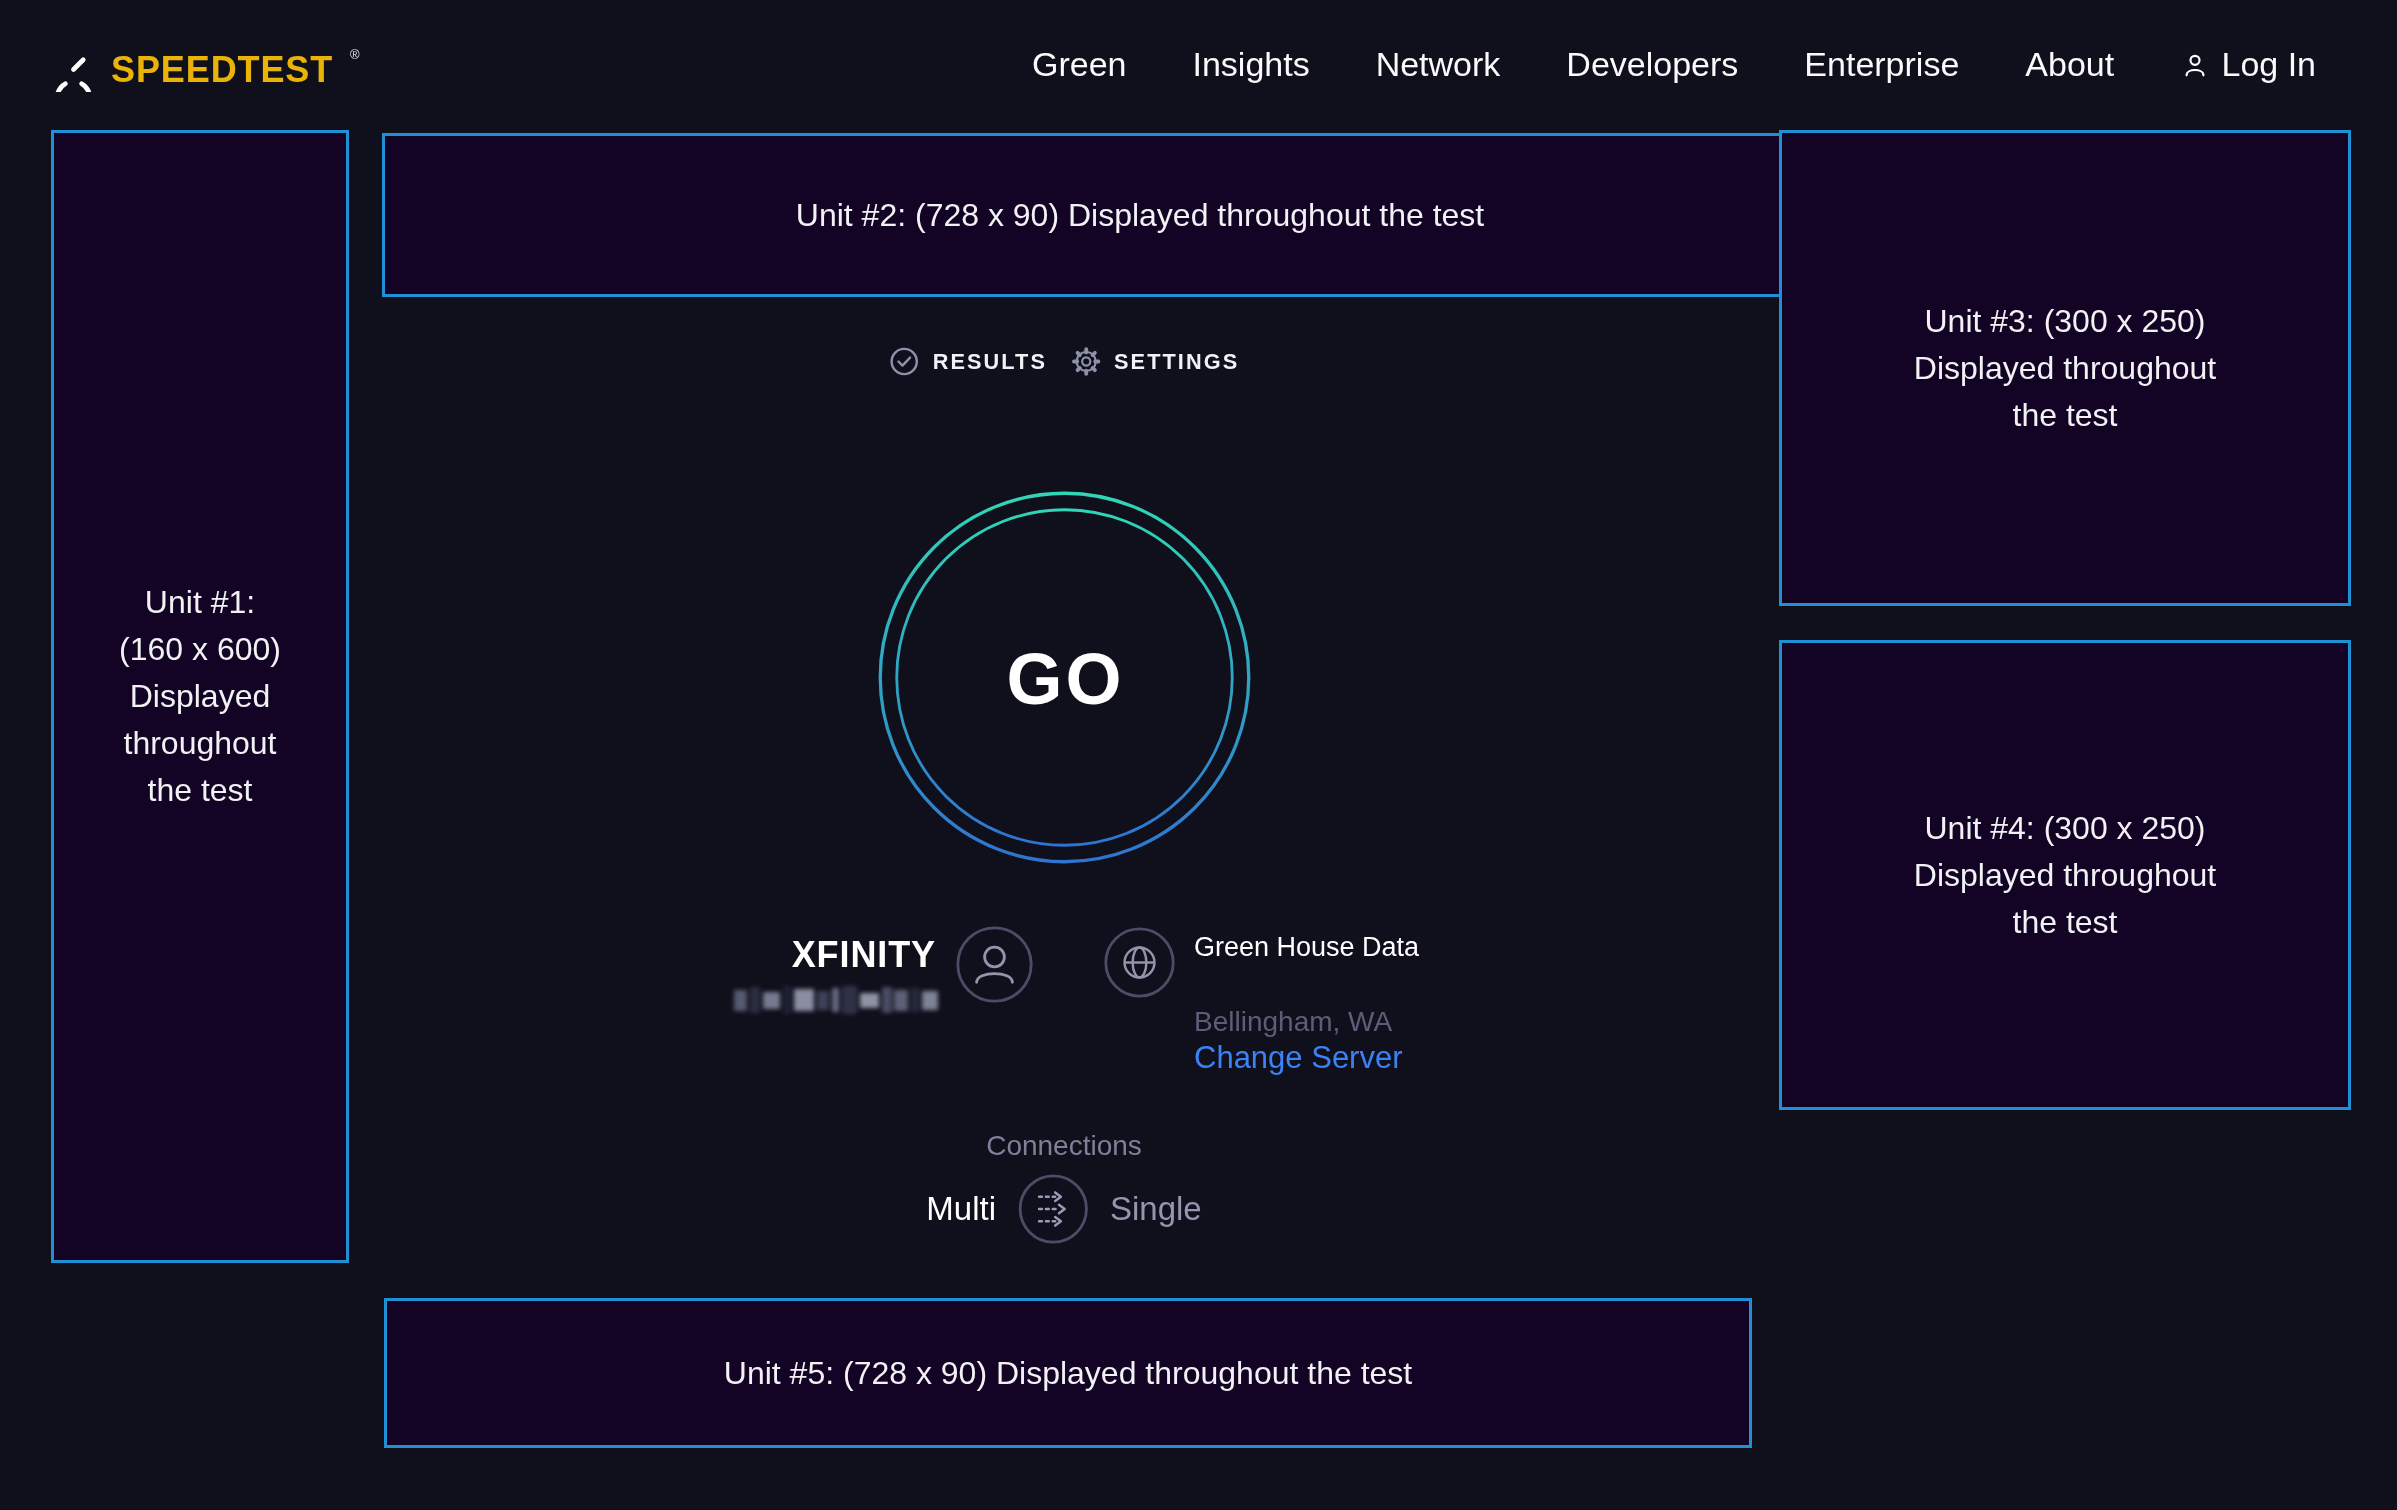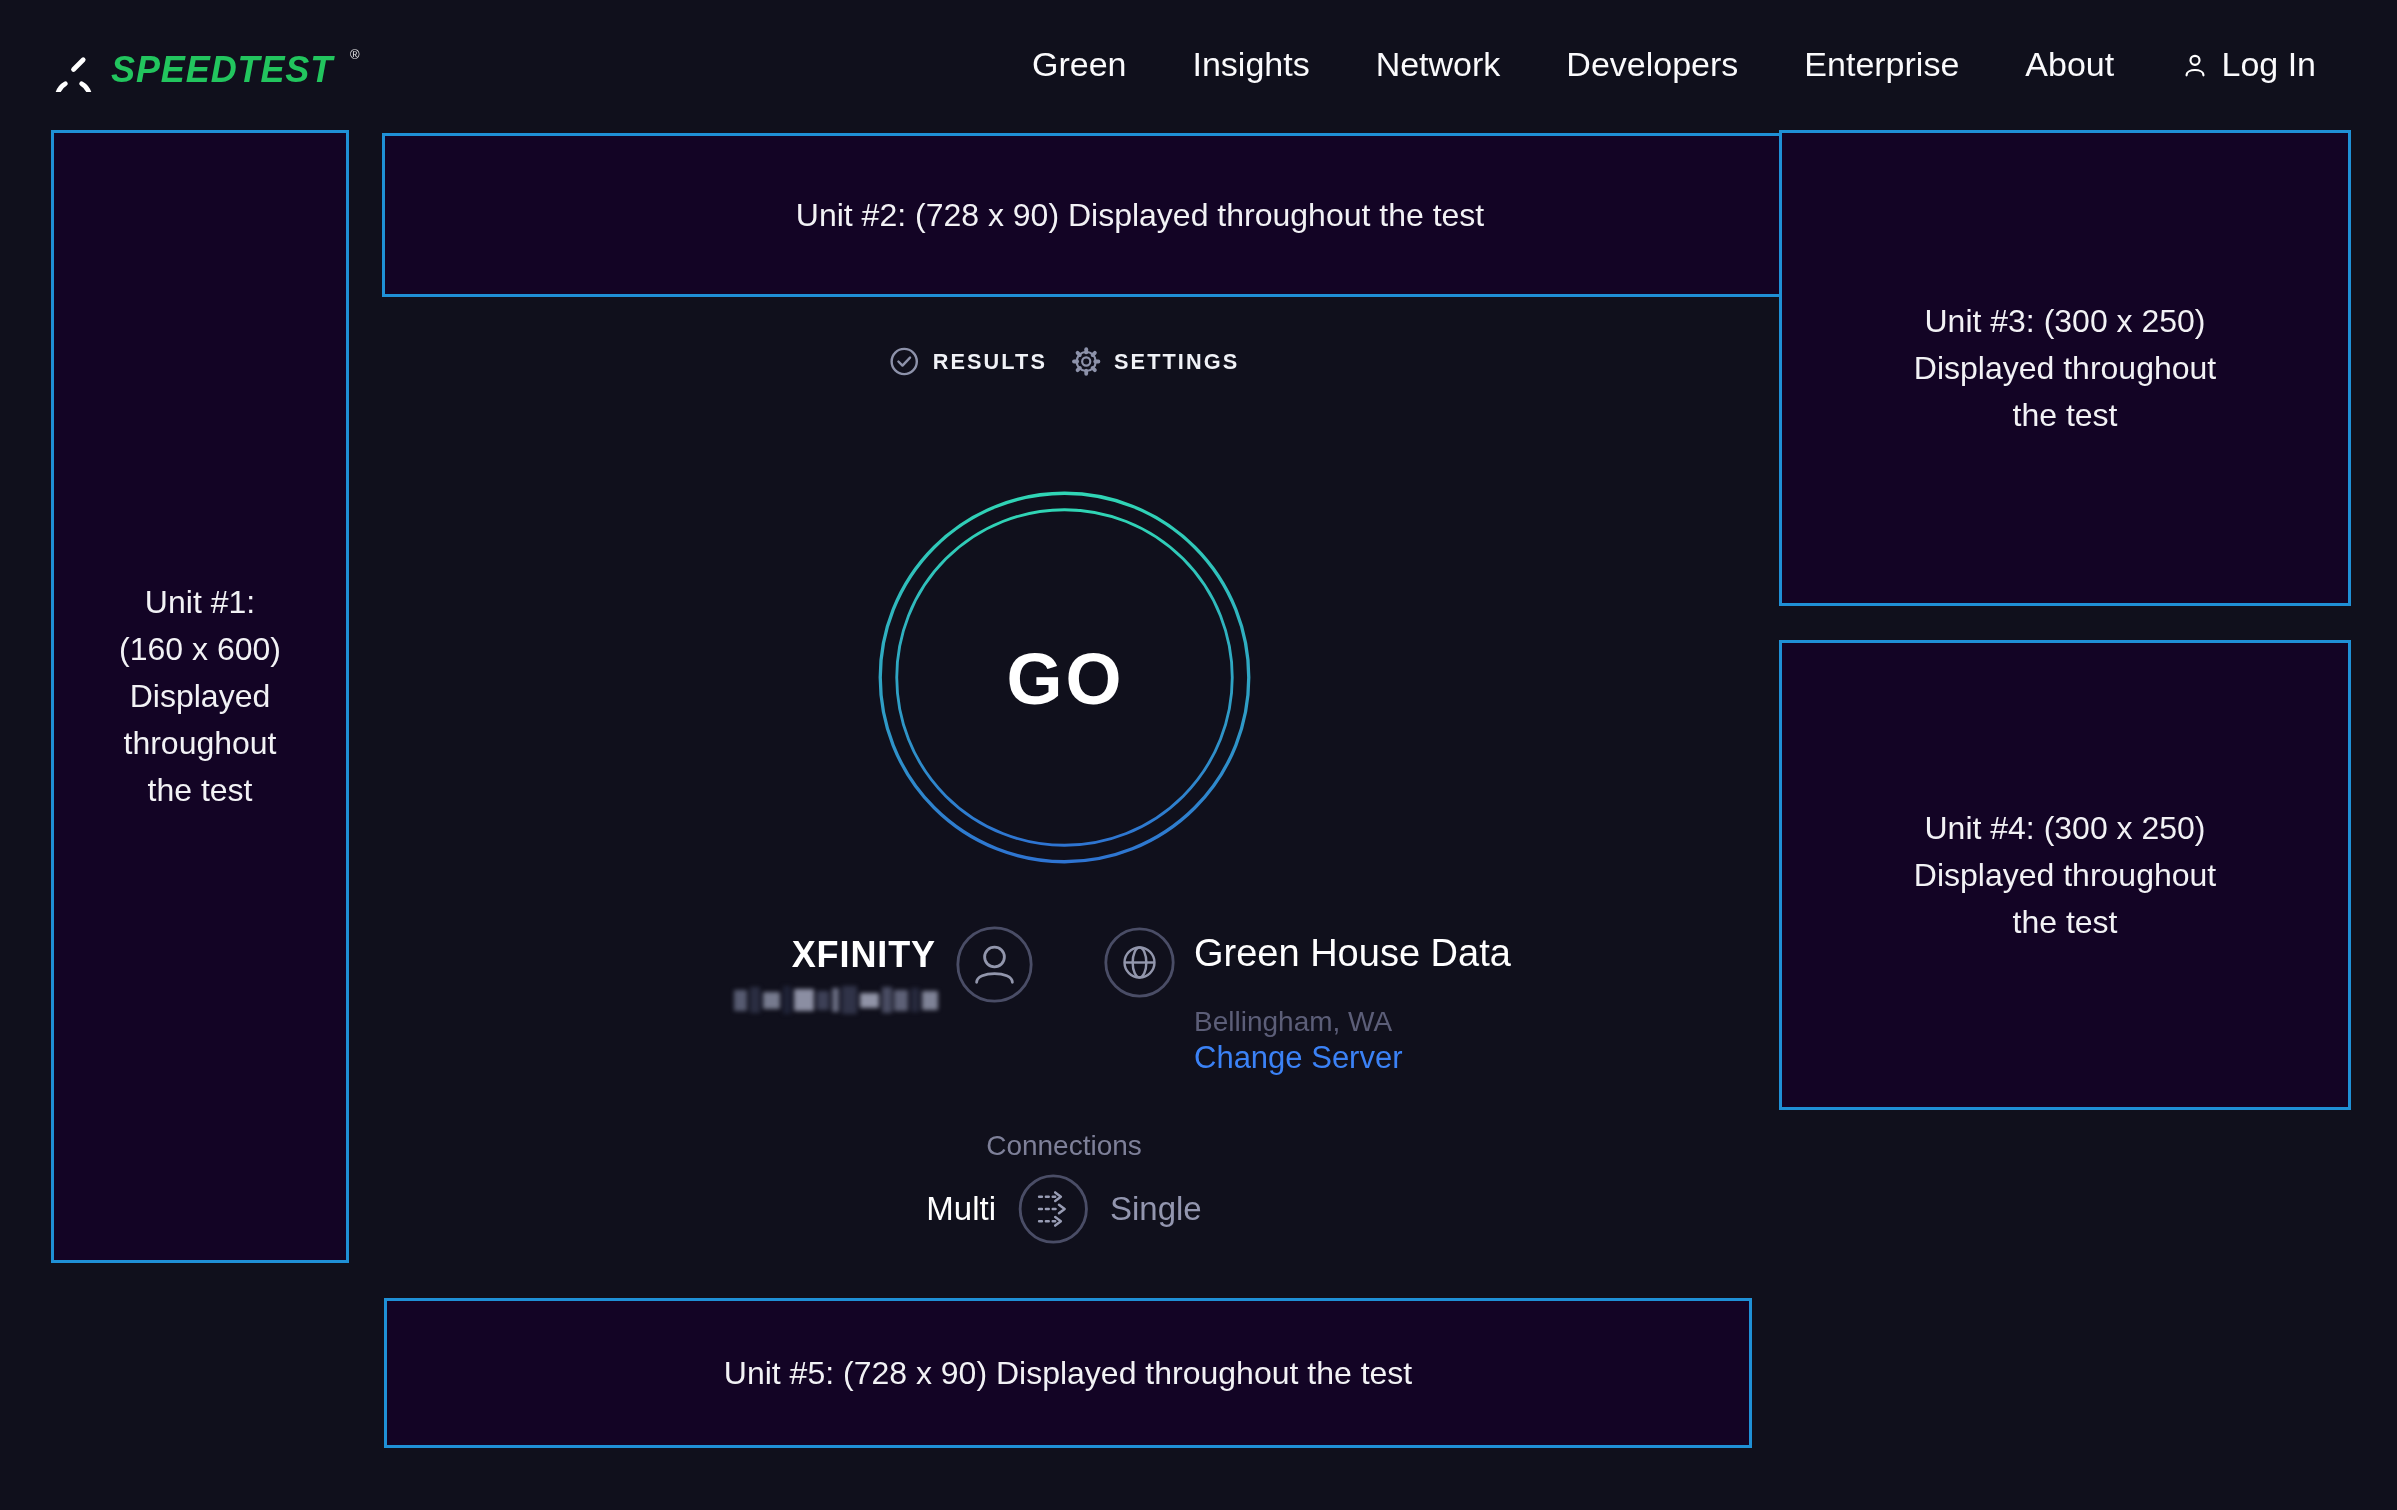--- a/index.html
+++ b/index.html
@@ -4,21 +4,21 @@
 <style>
   html,body{margin:0;padding:0;background:#0c0c16;}
   .screen{
     position:relative;width:2397px;height:1510px;overflow:hidden;
     background:#10101c;
     font-family:"Liberation Sans",sans-serif;
     -webkit-font-smoothing:antialiased;
   }
   
   .logo{position:absolute;left:51px;top:47px;display:flex;align-items:center;gap:15px;cursor:pointer;}
-  .logo-text{font-size:36px;font-weight:800;color:#22c55e;letter-spacing:0.9px;font-style:italic;}
+  .logo-text{font-size:36px;font-weight:800;color:#eab308;letter-spacing:0.9px;}
   .logo-tm{font-size:13px;color:#ffffff;vertical-align:top;position:relative;top:-15px;left:1.9px;opacity:.9;}
   .nav{position:absolute;right:81px;top:45px;display:flex;align-items:center;gap:66px;}
   .nav-item{font-size:34px;color:#fafafc;cursor:pointer;white-space:nowrap;}
   .nav-login{display:flex;align-items:center;gap:11.3px;}
   
   .ad-unit{
     position:absolute;background:#130425;border:3.8px solid #1f90d6;box-sizing:border-box;
     display:flex;align-items:center;justify-content:center;text-align:center;cursor:pointer;
   }
   .ad-text{color:#f2f2f5;font-size:32px;line-height:47px;white-space:pre-line;}
@@ -52,21 +52,21 @@
   .m5{width:21px;height:22.6px;background:#8b8ea2;}
   .m6{width:12.2px;height:19px;background:#3d4056;}
   .m7{width:7.5px;height:24.5px;background:#676b80;}
   .m8{width:16px;height:28px;background:#303348;}
   .m9{width:20px;height:15px;background:#9093a6;}
   .m10{width:10.4px;height:26px;background:#494c62;}
   .m11{width:14px;height:21px;background:#5d6076;}
   .m12{width:8.5px;height:24.5px;background:#272a3e;}
   .m13{width:17px;height:19px;background:#7e8296;}
   .server-globe{position:absolute;left:1103px;top:926px;}
-  .server-name{position:absolute;left:1194px;top:932px;font-size:38px;font-weight:500;color:#ffffff;white-space:nowrap;}
+  .server-name{position:absolute;left:1194px;top:932px;font-size:27px;font-weight:500;color:#ffffff;white-space:nowrap;}
   .server-location{position:absolute;left:1194px;top:992px;font-size:28px;color:#5c5e78;white-space:nowrap;margin-top:14px;}
   .server-change{position:absolute;left:1194px;top:1040px;font-size:31px;font-weight:500;color:#3b82f6;cursor:pointer;white-space:nowrap;}
   
   .conn-label{position:absolute;left:1064px;top:1130px;transform:translateX(-50%);font-size:28px;color:#7e8099;}
   .conn-row{position:absolute;left:1064px;top:1173px;transform:translateX(-50%);display:flex;align-items:center;gap:21px;}
   .conn-multi{font-size:33px;font-weight:500;color:#ffffff;cursor:pointer;}
   .conn-single{font-size:33px;color:#9396af;cursor:pointer;}
   .conn-toggle{cursor:pointer;}
   svg{display:block;}
 </style>

